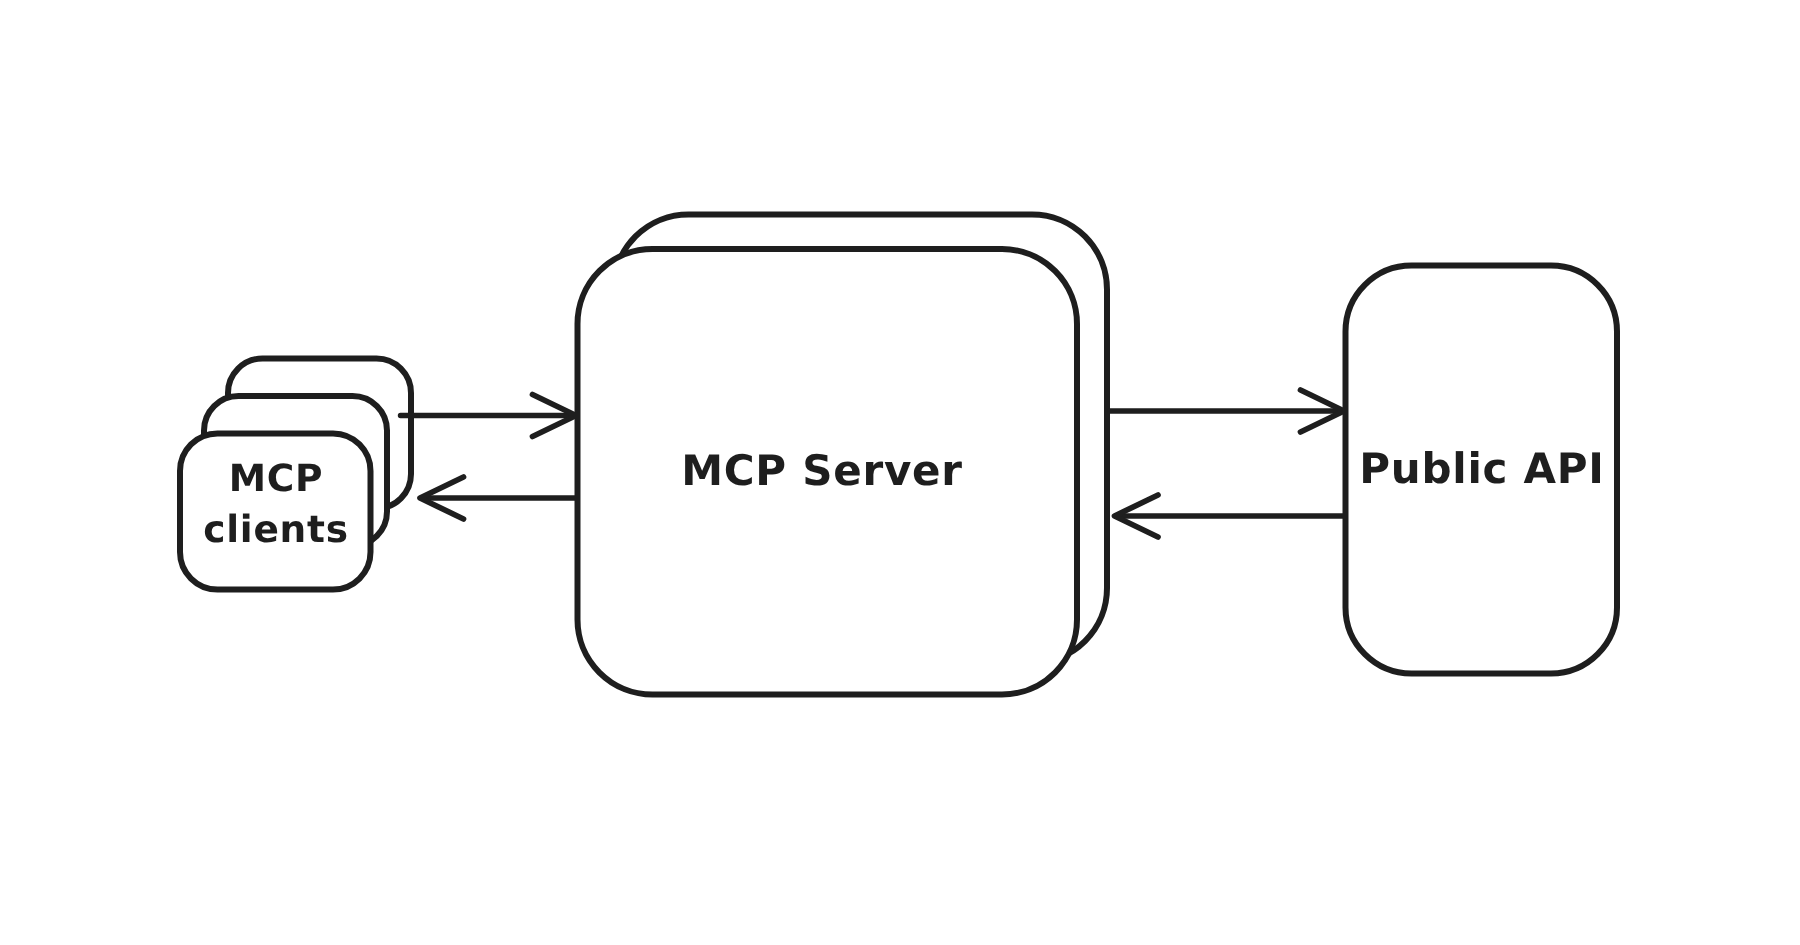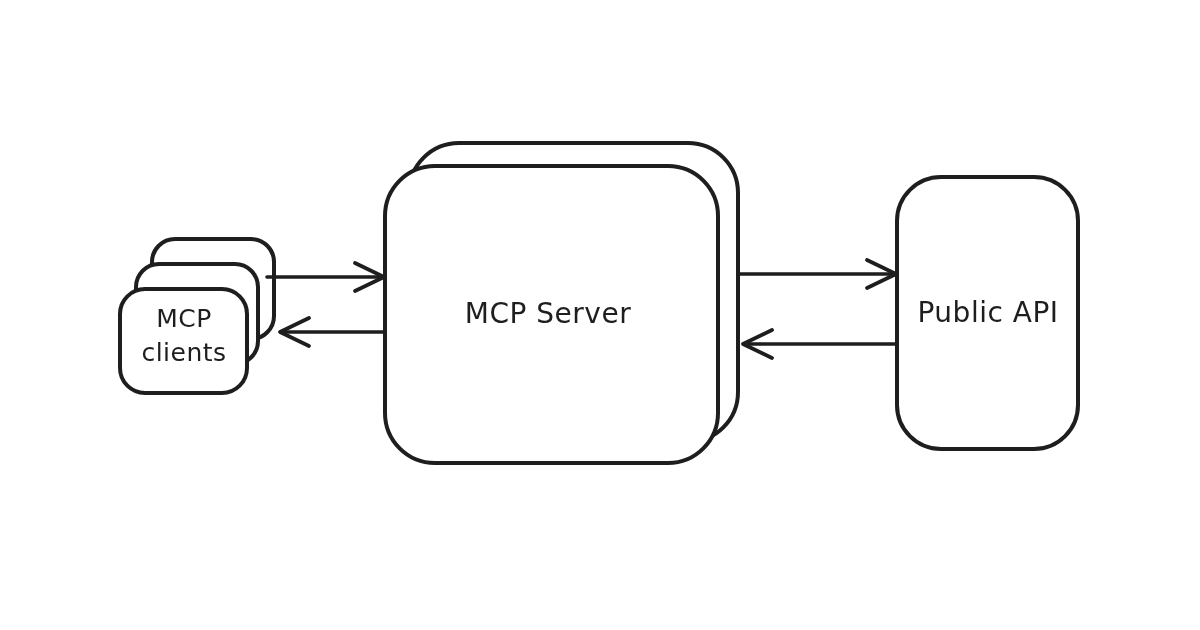--- a/index.html
+++ b/index.html
@@ -10,20 +10,21 @@
   body{
     width:1200px;height:630px;
     background:var(--bg);
     font-family:"DejaVu Sans", sans-serif;
     overflow:hidden;
   }
   .canvas{
     position:relative;
     width:1200px;height:456px;
     background:var(--bg);
+    font-weight:bold;
   }
   svg{display:block;}
   .shape{
     fill:var(--bg);
     stroke:var(--ink);
     stroke-width:4;
     stroke-linejoin:round;
   }
   .edge{
     fill:none;

